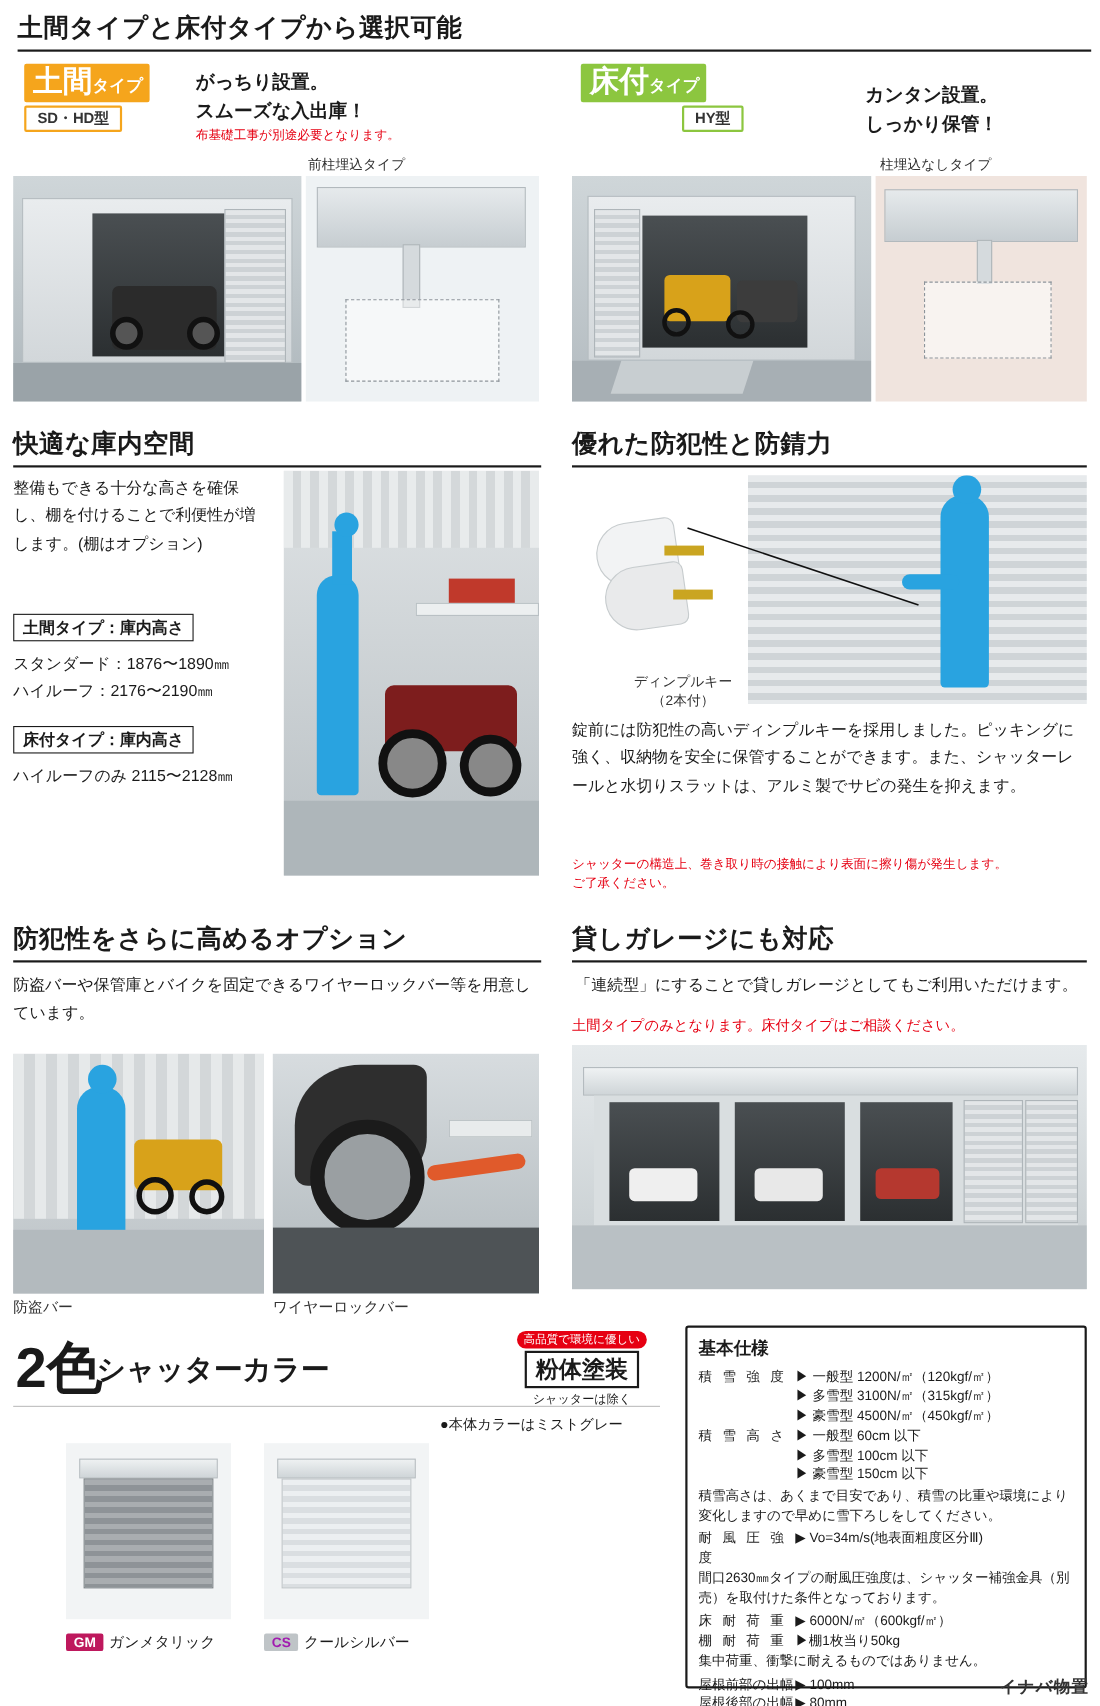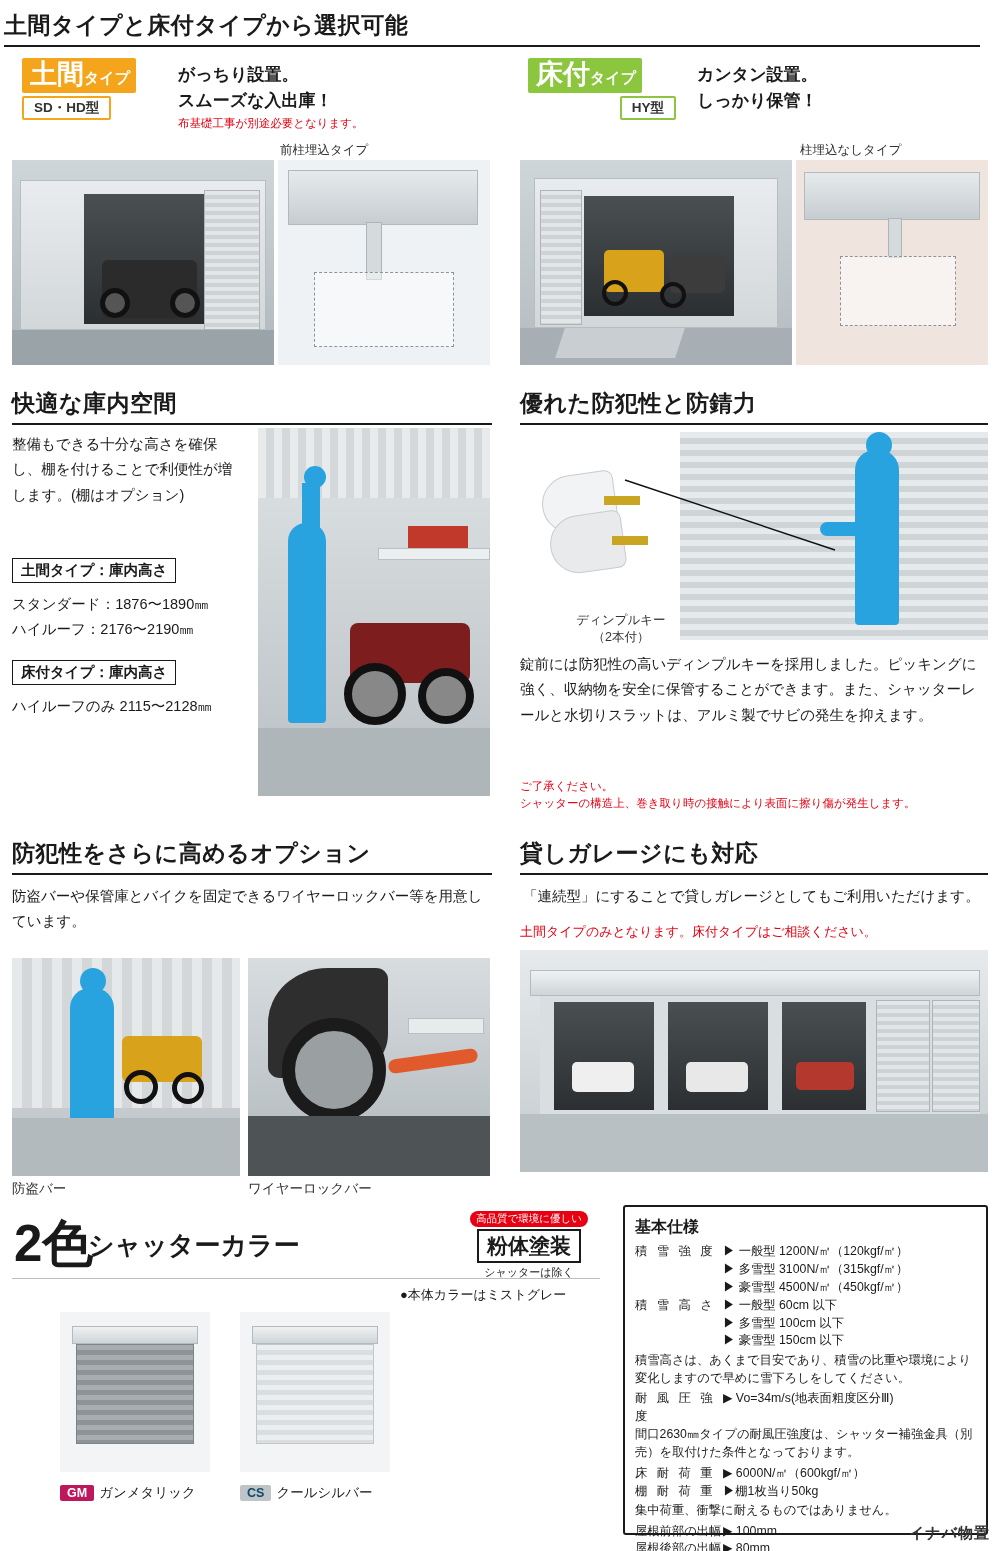--- a/index.html
+++ b/index.html
@@ -18,21 +18,21 @@
   .h-title {
     font-size:23px; font-weight:bold; letter-spacing:0.5px;
     padding-bottom:4px;
   }
   .rule { border-bottom:2px solid #1a1a1a; }
   .rule-thin { border-bottom:1px solid #bdbdbd; }
   .small-red { color:#e60012; font-size:11.5px; line-height:1.5; }
   .body-txt { font-size:14.5px; line-height:1.75; }
 
   
-  #sec1-title { position:absolute; left:4px; top:10px; width:976px; }
+  #sec1-title { position:absolute; left:16px; top:10px; width:976px; }
   .badge-col { position:absolute; }
   .tag-doma {
     background:#f5a51c; color:#fff; font-weight:bold;
     display:inline-block; padding:2px 6px 3px 8px; font-size:27px;
     line-height:1.1; border-radius:2px;
   }
   .tag-doma .sub { font-size:15px; }
   .tag-sub {
     background:#fff; color:#333; border:2px solid #f5a51c;
     font-size:13.5px; font-weight:bold; padding:1px 10px; display:inline-block;
@@ -121,21 +121,21 @@
   <div style="position:absolute; left:178px; top:62px; width:320px;">
     <div class="lead">がっちり設置。</div>
     <div class="lead">スムーズな入出庫！</div>
     <div class="small-red" style="margin-top:2px;">布基礎工事が別途必要となります。</div>
   </div>
 
   <div class="badge-col" style="left:528px; top:58px; width:160px;">
     <div class="tag-yuka"><span>床付</span><span class="sub">タイプ</span></div>
     <div style="text-align:right; width:148px;"><div class="tag-sub-green">HY型</div></div>
   </div>
-  <div style="position:absolute; left:697px; top:62px; width:300px;">
+  <div style="position:absolute; left:697px; top:74px; width:300px;text-align:center;">
     <div class="lead">カンタン設置。</div>
     <div class="lead">しっかり保管！</div>
   </div>
 
   <div class="photo" style="left:12px; top:160px; width:262px; height:205px; background:linear-gradient(180deg,#cfd6d9,#aeb7bc);">
     <div class="garage-body" style="left:8px; top:20px; width:246px; height:150px;"></div>
     <div class="dark-inside" style="left:72px; top:34px; width:120px; height:130px;"></div>
     <div class="shutter" style="left:192px; top:30px; width:56px; height:140px;"></div>
     <div style="position:absolute; left:90px; top:100px; width:95px; height:58px; background:#2b2b2b; border-radius:6px;"></div>
     <div style="position:absolute; left:88px; top:128px; width:30px; height:30px; border:5px solid #111; border-radius:50%; background:#555;"></div>
@@ -217,22 +217,22 @@
   <svg style="position:absolute; left:620px; top:470px; width:230px; height:90px;">
     <line x1="5" y1="10" x2="215" y2="80" stroke="#111" stroke-width="1.4"></line>
   </svg>
   <div class="cap" style="left:556px; top:612px; text-align:center; width:130px;">
     <div>ディンプルキー</div>
     <div>（2本付）</div>
   </div>
 
   <div class="body-txt" style="position:absolute; left:520px; top:652px; width:470px;">錠前には防犯性の高いディンプルキーを採用しました。ピッキングに強く、収納物を安全に保管することができます。また、シャッターレールと水切りスラットは、アルミ製でサビの発生を抑えます。</div>
   <div class="small-red" style="position:absolute; left:520px; top:778px; width:470px;">
+    <div>シャッターの構造上、巻き取り時の接触により表面に擦り傷が発生します。</div>
     <div>ご了承ください。</div>
-    <div>シャッターの構造上、巻き取り時の接触により表面に擦り傷が発生します。</div>
   </div>
 
   <div class="h-title rule" style="position:absolute; left:12px; top:838px; width:480px;">防犯性をさらに高めるオプション</div>
   <div class="body-txt" style="position:absolute; left:12px; top:884px; width:478px;">防盗バーや保管庫とバイクを固定できるワイヤーロックバー等を用意しています。</div>
 
   <div class="photo" style="left:12px; top:958px; width:228px; height:218px; background:linear-gradient(180deg,#dfe3e5,#b9c0c4);">
     <div style="position:absolute; left:0; top:0; width:228px; height:150px; background:repeating-linear-gradient(90deg,#e6e9ea 0 10px,#d3d7d9 10px 20px);"></div>
     <div class="person" style="left:58px; top:30px; width:44px; height:160px; border-radius:20px 20px 4px 4px;"></div>
     <div class="person" style="left:68px; top:10px; width:26px; height:26px; border-radius:50%;"></div>
     <div style="position:absolute; left:110px; top:78px; width:80px; height:46px; background:#d8a21a; border-radius:6px;"></div>
@@ -288,21 +288,21 @@
   </div>
   <div class="photo" style="left:240px; top:1312px; width:150px; height:160px; background:#f2f4f5;">
     <div style="position:absolute; left:12px; top:14px; width:126px; height:18px; background:linear-gradient(180deg,#eef1f2,#cfd5d8); border:1px solid #b4bbbf;"></div>
     <div style="position:absolute; left:16px; top:32px; width:118px; height:100px; background:repeating-linear-gradient(180deg,#eceff1 0 5px,#dadee1 5px 10px); border:1px solid #c0c6c9;"></div>
   </div>
 
   <div style="position:absolute; left:60px; top:1484px; font-size:13.5px;">
     <span class="sw-tag">GM</span><span>ガンメタリック</span>
   </div>
   <div style="position:absolute; left:240px; top:1484px; font-size:13.5px;">
-    <span class="sw-tag" style="background:#bfc4c7; color:#0c4a6e;">CS</span><span>クールシルバー</span>
+    <span class="sw-tag" style="background:#bfc4c7; color:#a21caf;">CS</span><span>クールシルバー</span>
   </div>
 
   <div id="specbox">
     <h4>基本仕様</h4>
 
     <div class="spec-row">
       <div class="spec-key">積 雪 強 度</div>
       <div class="spec-val">
         <div>▶ 一般型 1200N/㎡（120kgf/㎡）</div>
         <div>▶ 多雪型 3100N/㎡（315kgf/㎡）</div>

